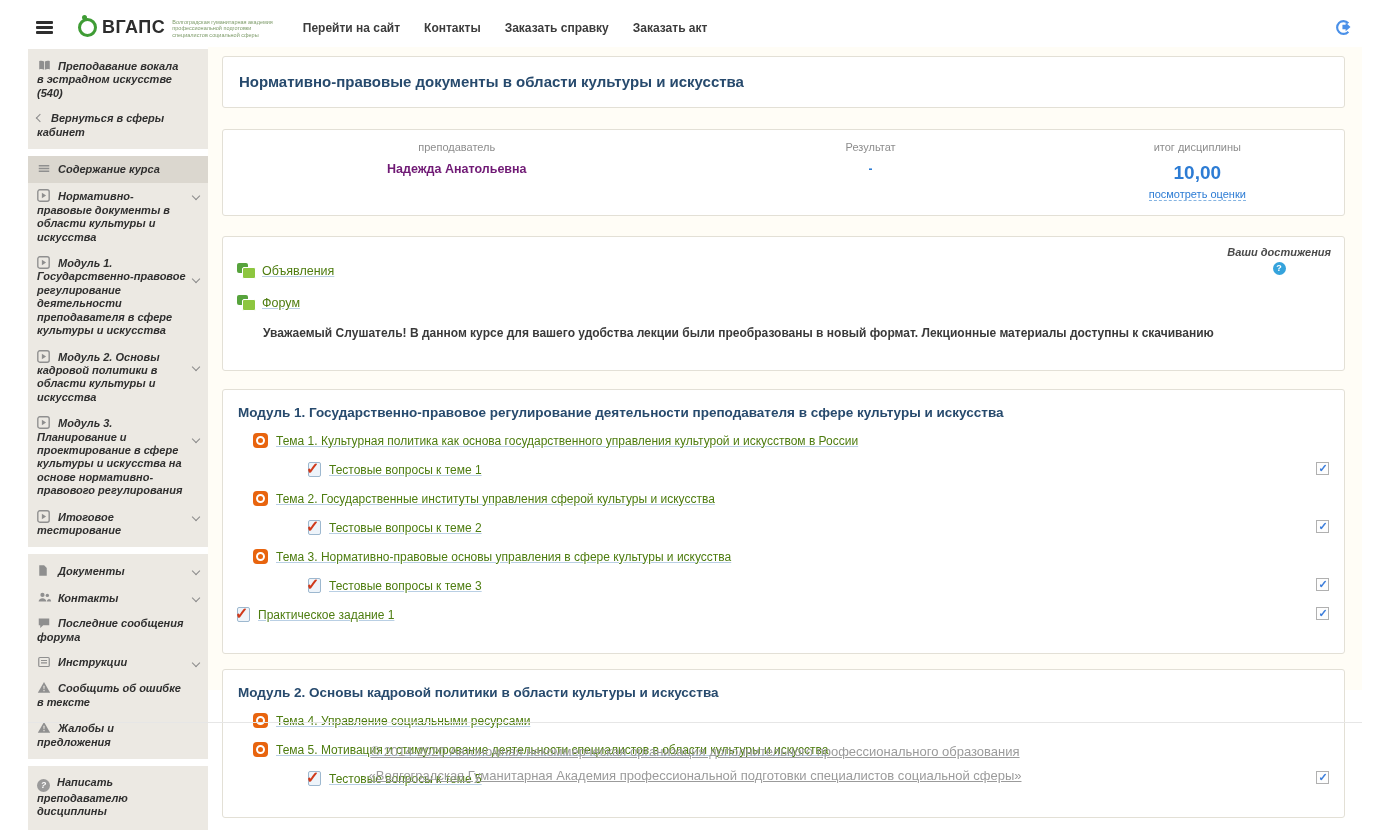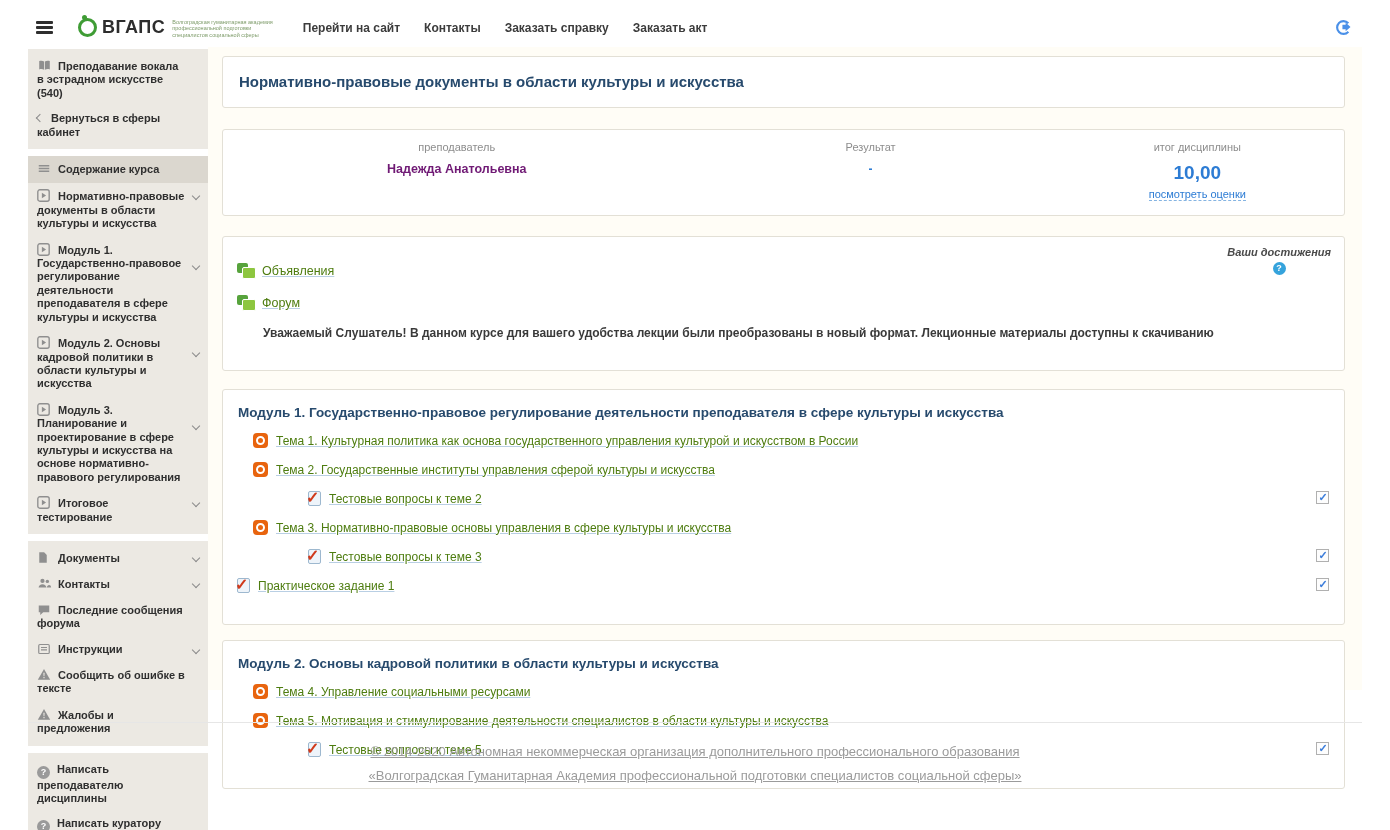--- a/index.html
+++ b/index.html
@@ -34,21 +34,21 @@
   .brand-tag div { font-size:5.5px; line-height:6.5px; color:#7d9b69; white-space:nowrap; }
   .topnav { display:flex; gap:24px; margin-left:30px; }
   .topnav a { font-size:12px; font-weight:600; color:#3c3c3c; text-decoration:none; white-space:nowrap; }
   .logout { margin-left:auto; width:17px; height:17px; cursor:pointer; }
 
   
   .sidebar {
     position:absolute; left:28px; top:49px; width:180px; height:641px;
     display:flex; flex-direction:column; background:#fff;
   }
-  .sb-block { background:#ece9e3; padding:4px 0; }
+  .sb-block { background:#ece9e3; padding:4px 0;font-style:italic; }
   .sb-gap { height:7px; background:#fff; flex:0 0 auto; }
   .sb-fill { flex:1; background:#ece9e3; }
   .sb-item {
     position:relative; padding:6px 22px 6px 9px;
     font-size:11px; line-height:1.22; font-weight:700; color:#2f2f2f; cursor:pointer;
   }
   .sb-item .si { display:inline-block; width:15px; height:13px; vertical-align:-2px; margin-right:6px; }
   .sb-item.highlight { background:#dbd7cf; }
   .chev-down {
     position:absolute; right:9px; top:10px; width:6px; height:6px;
@@ -342,20 +342,25 @@
     <div class="notice">Уважаемый Слушатель! В данном курсе для вашего удобства лекции были преобразованы в новый формат. Лекционные материалы доступны к скачиванию</div>
   </div>
 
   <div class="box module-box m1">
     <div class="module-title">Модуль 1. Государственно-правовое регулирование деятельности преподавателя в сфере культуры и искусства</div>
 
     <div class="row ind1">
       <span class="lesson-ic"></span>
       <a class="lnk">Тема 1. Культурная политика как основа государственного управления культурой и искусством в России</a>
     </div>
+    <div class="row ind2">
+      <span class="quiz-ic"></span>
+      <a class="lnk">Тестовые вопросы к теме 1</a>
+      <span class="check"></span>
+    </div>
     <div class="row ind1">
       <span class="lesson-ic"></span>
       <a class="lnk">Тема 2. Государственные институты управления сферой культуры и искусства</a>
     </div>
     <div class="row ind2">
       <span class="quiz-ic"></span>
       <a class="lnk">Тестовые вопросы к теме 2</a>
       <span class="check"></span>
     </div>
     <div class="row ind1">

